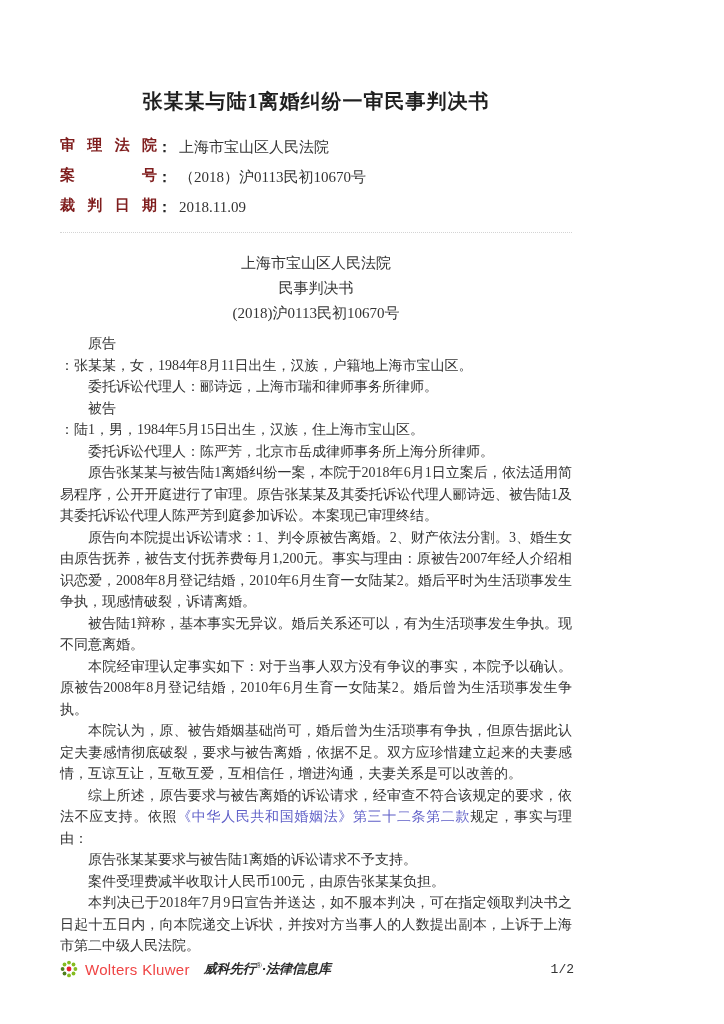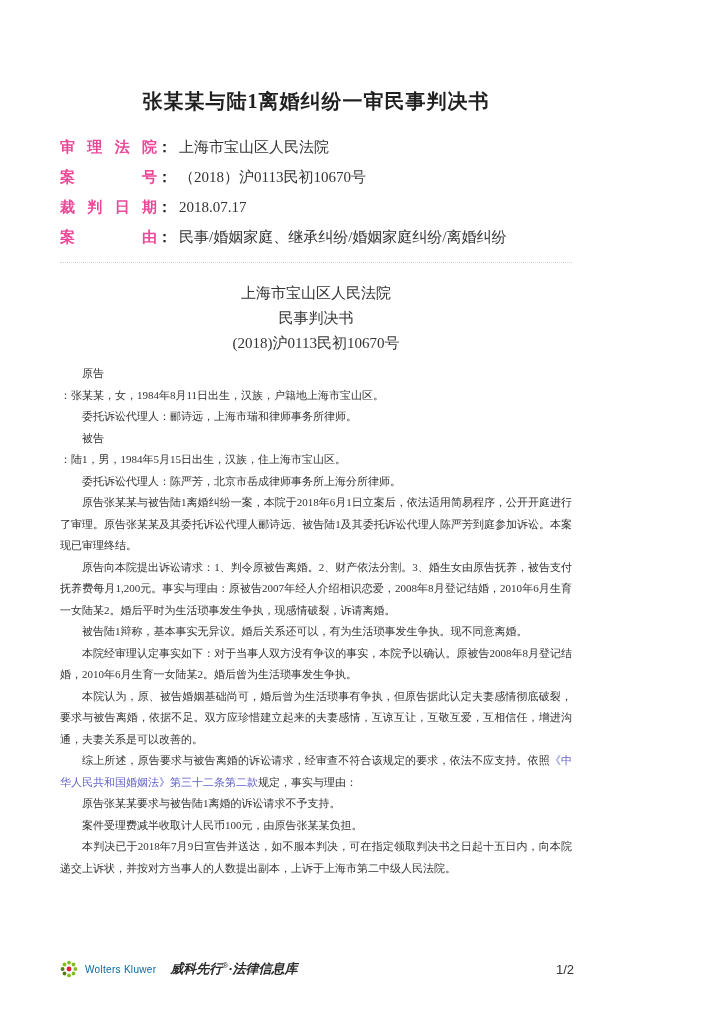--- a/index.html
+++ b/index.html
@@ -23,93 +23,91 @@
 
   .meta { margin: 18px 60px 0 60px; font-size: 15px; }
   .meta-row { line-height: 30px; white-space: nowrap; }
   .meta-label {
     display: inline-block;
     width: 97px;
     font-weight: bold;
     text-align: justify;
     text-align-last: justify;
     vertical-align: bottom;
-    color: #ec4899;
+    color: #7f1d1d;
+    font-family: Liberation Mono, monospace;
   }
   .meta-colon { font-weight: bold; margin-right: 7px; color: #262626; }
   .meta-value { color: #333333; }
 
   .divider {
     margin: 10px 60px 0 60px;
     border-top: 1px dotted #d4d4d4;
     height: 0;
   }
 
   .doc-header { margin-top: 18px; text-align: center; font-size: 15px; line-height: 25px; color: #333333; }
   .doc-header div { margin: 0; }
 
   .content {
     margin: 7px 60px 0 60px;
-    font-size: 11px;
+    font-size: 14px;
     line-height: 21.5px;
     text-align: justify;
     color: #333333;
   }
   .content p { margin: 0; }
   .content p.ind { text-indent: 2em; }
 
   .law-link { color: #5e5ec7; text-decoration: none; cursor: pointer; }
 
   .footer {
     position: absolute;
     left: 60px; right: 58px; top: 960px;
     display: flex; align-items: center;
     font-family: "Liberation Sans", "DejaVu Sans", sans-serif;
   }
   .logo { width: 18px; height: 18px; flex: 0 0 auto; display: block; }
   .brand {
     margin-left: 7px;
-    font-size: 10px;
-    color: #0369a1;
+    font-size: 15px;
+    color: #ef4444;
     letter-spacing: 0.3px;
   }
   .product {
     margin-left: 14px;
     font-size: 13px;
     color: #2b2b2b;
     font-weight: bold;
     font-style: italic;
   }
   .product sup { font-size: 8px; font-weight: normal; }
   .page-num {
     margin-left: auto;
-    font-family: Liberation Sans, sans-serif;
+    font-family: Liberation Mono, monospace;
     font-size: 13px;
     color: #333333;
   }
 </style>
 </head>
 <body>
 
 <div class="page">
 
   <div class="doc-title">张某某与陆1离婚纠纷一审民事判决书</div>
 
   <div class="meta">
     <div class="meta-row">
       <span class="meta-label">审理法院</span><span class="meta-colon">：</span><span class="meta-value">上海市宝山区人民法院</span>
     </div>
     <div class="meta-row">
       <span class="meta-label">案号</span><span class="meta-colon">：</span><span class="meta-value">（2018）沪0113民初10670号</span>
     </div>
     <div class="meta-row">
-      <span class="meta-label">裁判日期</span><span class="meta-colon">：</span><span class="meta-value">2018.07.17</span>
-    </div>
-    <div class="meta-row">
-      <span class="meta-label">案由</span><span class="meta-colon">：</span><span class="meta-value">民事/婚姻家庭、继承纠纷/婚姻家庭纠纷/离婚纠纷</span>
+      <span class="meta-label">裁判日期</span><span class="meta-colon">：</span><span class="meta-value">2018.11.09</span>
     </div>
   </div>
 
   <div class="divider"></div>
 
   <div class="doc-header">
     <div>上海市宝山区人民法院</div>
     <div>民事判决书</div>
     <div>(2018)沪0113民初10670号</div>
   </div>

